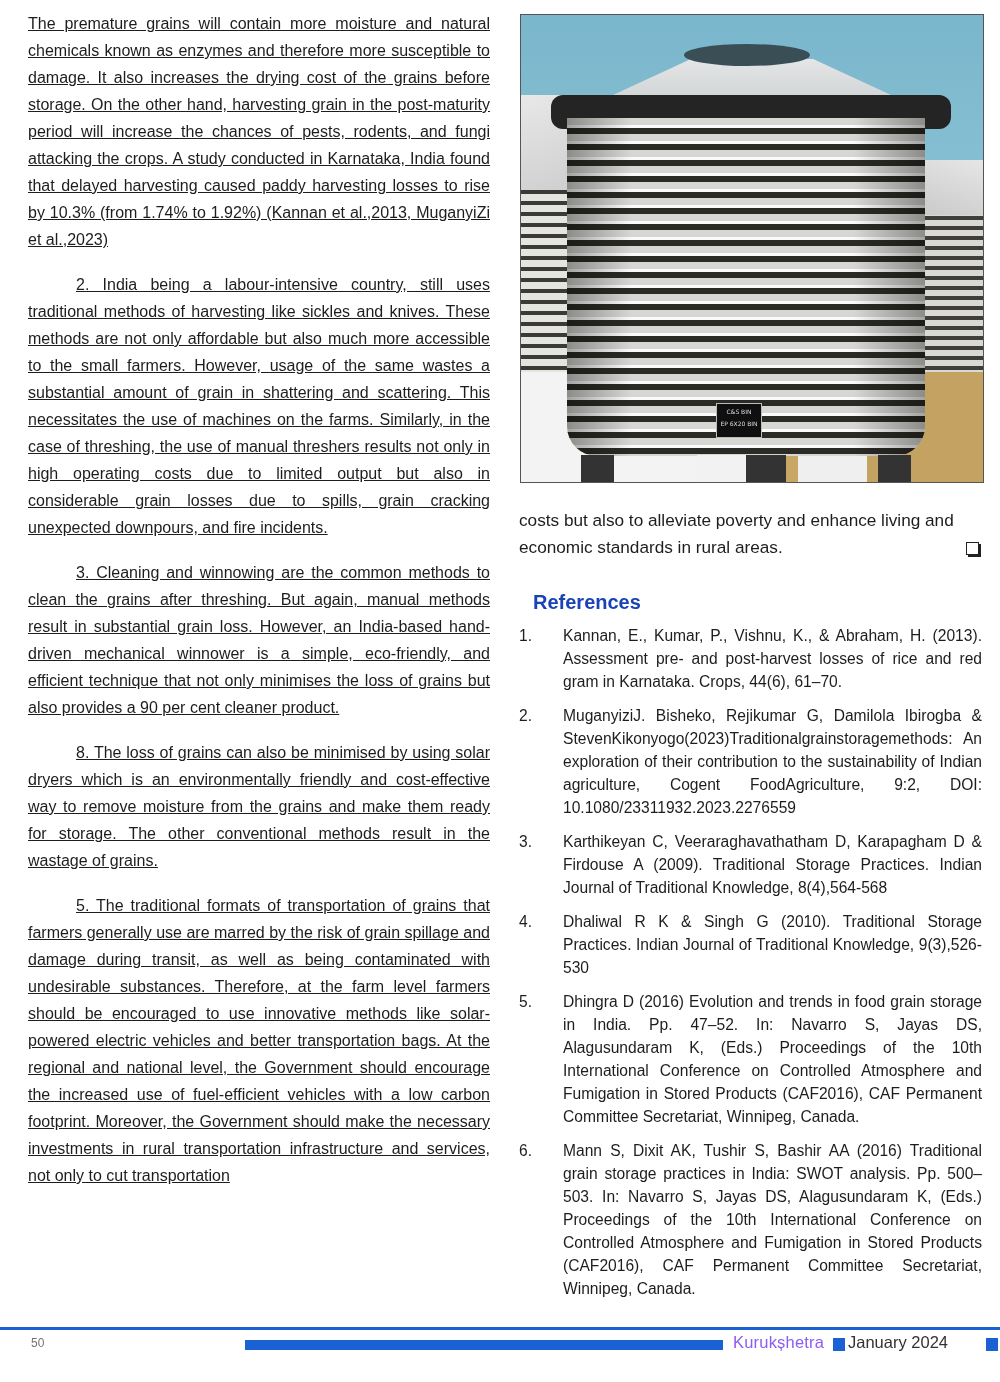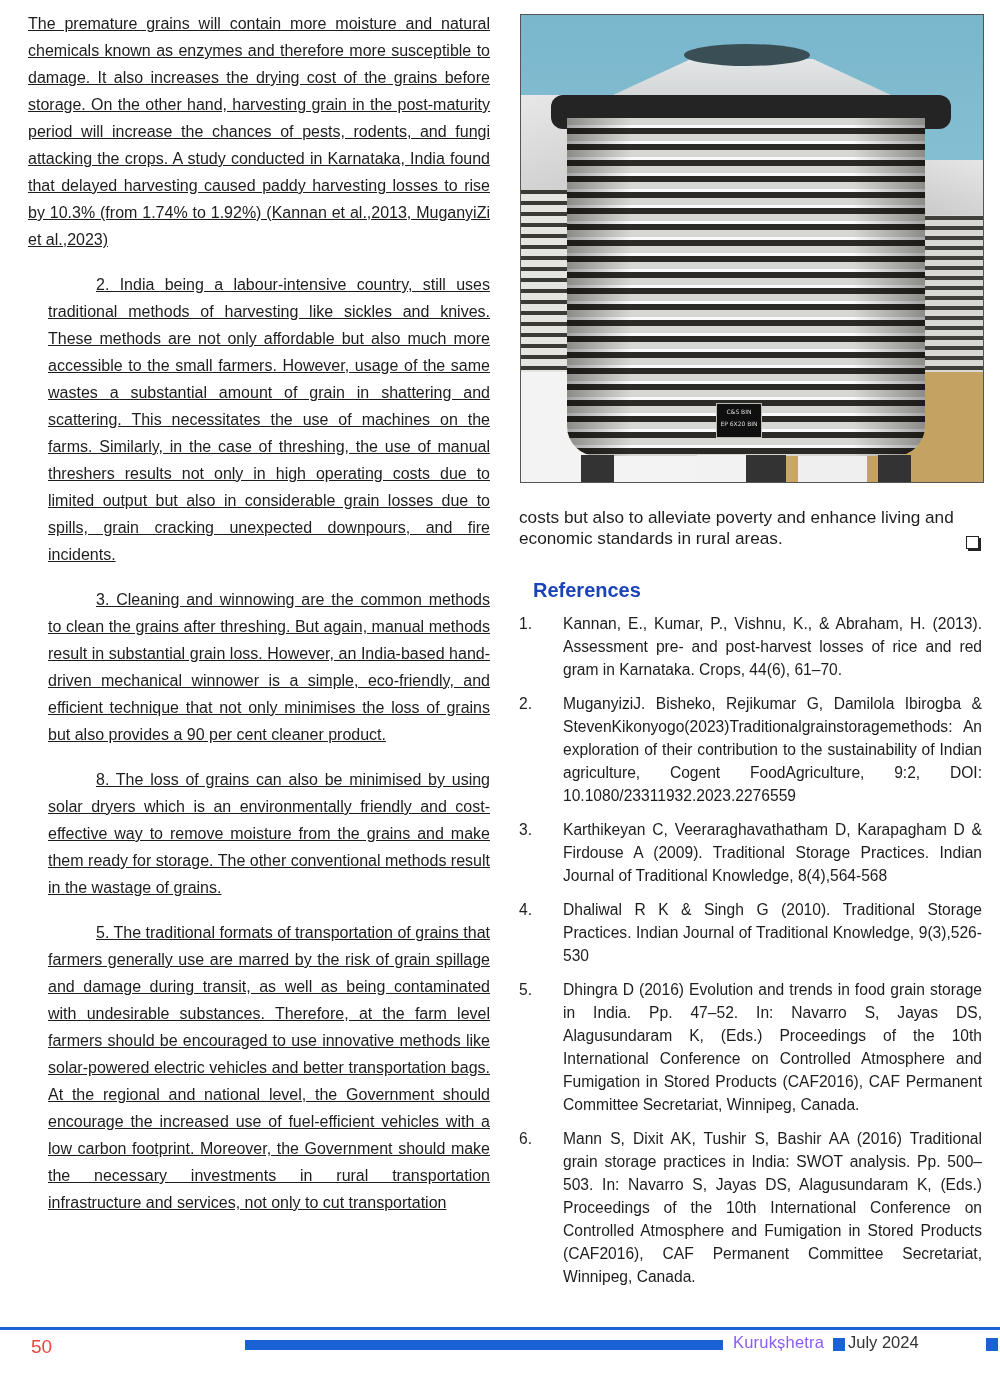--- a/index.html
+++ b/index.html
@@ -2,21 +2,21 @@
 <html><head>
 <meta charset="utf-8">
 <style>
   html, body { margin:0; padding:0; background:#ffffff; }
   body { width:1000px; height:1382px; position:relative; overflow:hidden;
          font-family:"Liberation Sans", "DejaVu Sans", sans-serif; color:#1d1d1d; }
   .col-left { position:absolute; left:28px; top:10px; width:462px; }
   .col-right { position:absolute; left:519px; top:0; width:463px; }
   p.body { margin:0; font-size:16px; line-height:27px; text-align:justify;text-decoration:underline; }
   p.body + p.body { margin-top:18px; }
-  p.indent { text-indent:48px;margin-left:20px; }
+  p.indent { text-indent:48px; }
   .photo { position:relative; width:462px; height:467px; margin-left:1px; margin-top:14px;
            border:1px solid #555; overflow:hidden;
            background:linear-gradient(180deg,#7ab6cc 0%,#87c1d4 40%,#7fb5c8 60%); }
   .silo-left { position:absolute; left:0; top:80px; width:48px; height:390px;
                background:repeating-linear-gradient(180deg,#e4e4e0 0 7px,#3c3a34 7px 11px); }
   .silo-left-roof { position:absolute; left:0; top:80px; width:48px; height:95px;
                     background:linear-gradient(160deg,#e8e8e8,#cfcfcf); }
   .silo-right { position:absolute; right:0; top:145px; width:60px; height:300px;
                 background:repeating-linear-gradient(180deg,#d8d8d4 0 6px,#403e38 6px 10px); }
   .silo-right-roof { position:absolute; right:0; top:145px; width:60px; height:55px;
@@ -34,30 +34,30 @@
                border-radius:0 0 30px 30px;
                background:repeating-linear-gradient(180deg,#d6d6d2 0 7px,#fafafa 7px 10px,#2b2a26 10px 16px); }
   .silo-shade { position:absolute; left:46px; top:103px; width:358px; height:338px;
                 border-radius:0 0 30px 30px;
                 background:linear-gradient(90deg,rgba(0,0,0,.35),rgba(0,0,0,0) 18%,rgba(0,0,0,0) 80%,rgba(0,0,0,.35)); }
   .silo-legs { position:absolute; left:60px; top:440px; width:330px; height:30px;
                background:linear-gradient(90deg,#333 0 10%,transparent 10% 35%,#f2f2f2 35% 50%,#333 50% 62%,transparent 62% 90%,#333 90%); }
   .silo-sign { position:absolute; left:195px; top:388px; width:46px; height:35px; background:#0f0f0f;
                border:1px solid #bbb; color:#ddd; font-family:"DejaVu Sans", sans-serif; font-size:6px;
                text-align:center; line-height:12px; padding-top:2px; box-sizing:border-box; }
-  p.cont { margin:24px 0 0 0; font-size:17.2px; line-height:21px; text-align:left; }
+  p.cont { margin:24px 0 0 0; font-size:17.2px; line-height:27px; text-align:left; }
   .endmark { float:right; width:11px; height:11px; border:1.5px solid #222; box-shadow:2px 2px 0 #222;
              margin-top:8px; margin-right:3px; }
   h2.refs { margin:30px 0 10px 14px; color:#1a43b7; font-size:20px; font-weight:bold; }
   ol.reflist { list-style:none; margin:0; padding:0; }
   ol.reflist li { display:flex; font-size:15.6px; line-height:23px; margin-bottom:11px; }
   ol.reflist li .num { width:44px; flex:0 0 44px; }
   ol.reflist li .txt { flex:1; text-align:justify; }
   .footer-line { position:absolute; left:0; right:0; top:1327px; height:3px; background:#1a62d4; }
-  .page-num { position:absolute; left:31px; top:1336px; font-size:19px; color:#ef4444; }
+  .page-num { position:absolute; left:31px; top:1336px; font-size:12px; color:#737373; }
   .footer-bar { position:absolute; left:245px; top:1340px; width:478px; height:10px; background:#1a62d4; }
   .footer-mag { position:absolute; left:733px; top:1333px; font-size:16.5px; color:#8b5cf6; letter-spacing:.2px; }
   .sq { position:absolute; top:1338px; width:12px; height:13px; background:#1a62d4; }
   .footer-date { position:absolute; left:848px; top:1333px; font-size:16.5px; color:#333; }
 </style>
 </head>
 <body>
 
 <div class="col-left">
   <p class="body">The premature grains will contain more moisture and natural chemicals known as enzymes and therefore more susceptible to damage. It also increases the drying cost of the grains before storage. On the other hand, harvesting grain in the post-maturity period will increase the chances of pests, rodents, and fungi attacking the crops.  A study conducted in Karnataka, India found that delayed harvesting caused paddy harvesting losses to rise by 10.3% (from 1.74% to 1.92%) (Kannan et al.,2013, MuganyiZi et al.,2023)</p>
@@ -119,14 +119,14 @@
       <span class="txt">Mann S, Dixit AK, Tushir S, Bashir AA (2016) Traditional grain storage practices in India: SWOT analysis. Pp. 500–503. In: Navarro S, Jayas DS, Alagusundaram K, (Eds.) Proceedings of the 10th International Conference on Controlled Atmosphere and Fumigation in Stored Products (CAF2016), CAF Permanent Committee Secretariat, Winnipeg, Canada.</span>
     </li>
   </ol>
 </div>
 
 <div class="footer-line"></div>
 <div class="page-num">50</div>
 <div class="footer-bar"></div>
 <div class="footer-mag">Kurukșhetra</div>
 <div class="sq" style="left:833px;"></div>
-<div class="footer-date">July  2024</div>
+<div class="footer-date">January  2024</div>
 <div class="sq" style="left:986px;"></div>
 
 </body></html>

